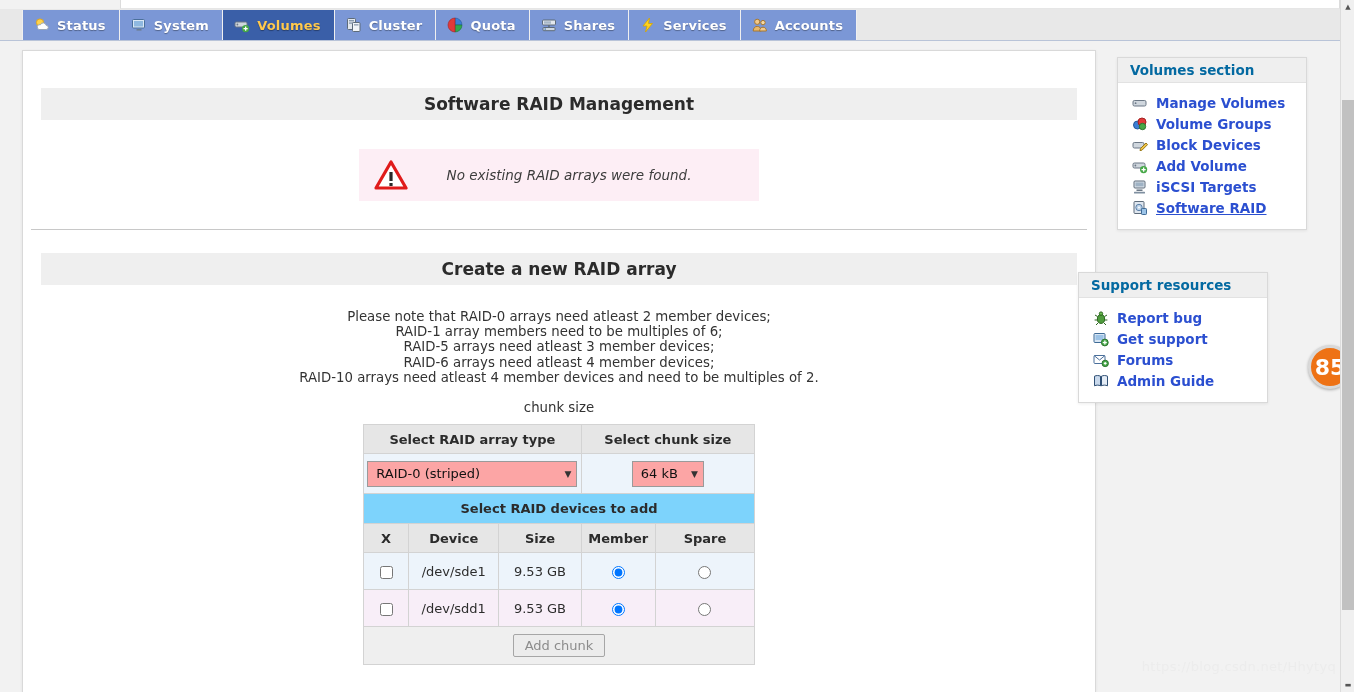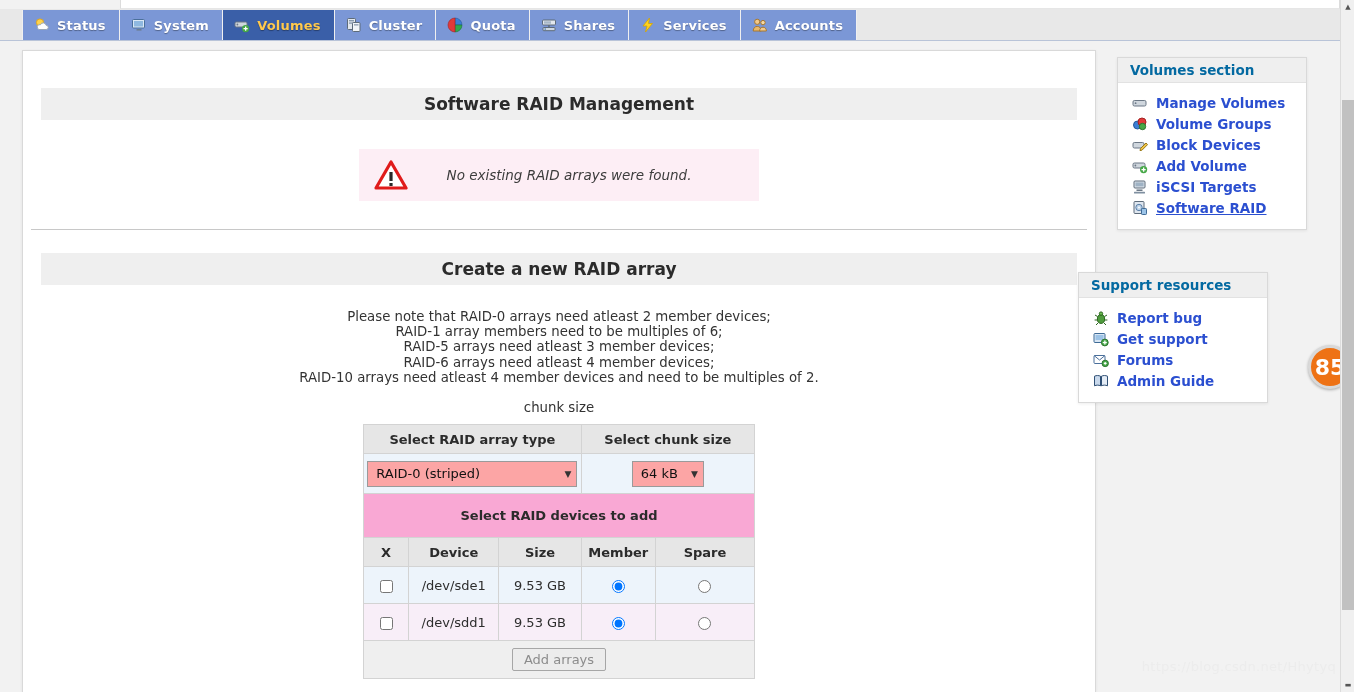--- a/index.html
+++ b/index.html
@@ -180,24 +180,24 @@
     color: #111;
     padding: 0 5px 0 8px;
     cursor: pointer;
     vertical-align: middle;
   }
   .sel-raid { width: 210px; }
   .sel-chunk { width: 72px; }
   .sel .caret { font-size: 9px; color: #333; margin-left: 8px; }
 
   .subhdr {
-    background: #f9a8d4;
-    font-weight: bold;
-    text-align: center;
-    height: 44px;
+    background: #7dd3fc;
+    font-weight: bold;
+    text-align: center;
+    height: 30px;
     font-size: 13px;
     color: #2b2b2b;
   }
   .dev-hdr th {
     background: #e6e6e6;
     font-weight: bold;
     height: 29px;
     font-size: 13px;
     color: #2b2b2b;
   }
@@ -492,21 +492,21 @@
               <td class="c-x"><input type="checkbox" style=""></td>
               <td class="c-dev">/dev/sdd1</td>
               <td class="c-size">9.53 GB</td>
               <td class="c-member"><input type="radio" name="role1" checked="" style=""></td>
               <td class="c-spare"><input type="radio" name="role1" style=""></td>
             </tr>
           </tbody>
         <tbody>
           <tr class="footrow">
             <td colspan="5">
-              <button class="add-btn">Add arrays</button>
+              <button class="add-btn">Add chunk</button>
             </td>
           </tr>
         </tbody>
       </table>
     </div>
   </div>
 
   <div class="side-box" id="side-volumes">
     <div class="side-hd">Volumes section</div>
     <div class="side-list" id="vol-list">

